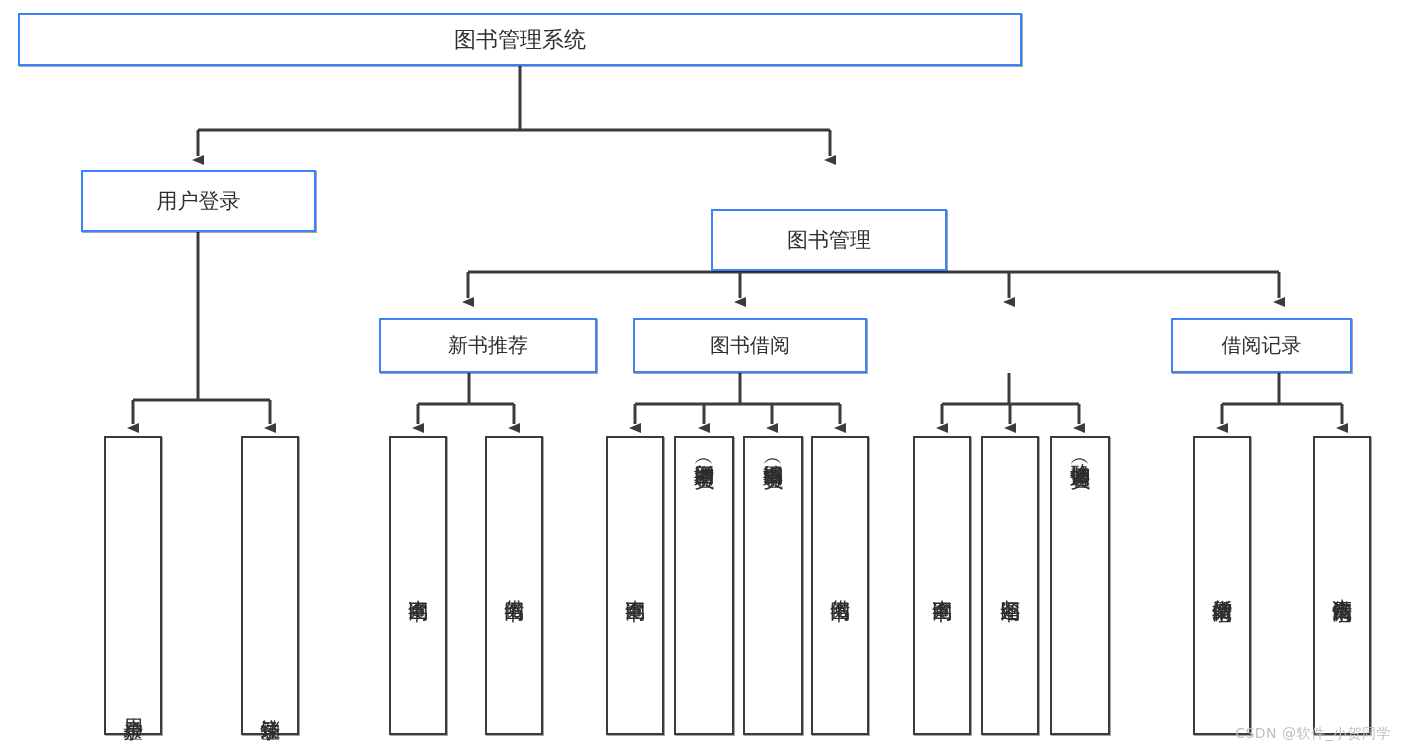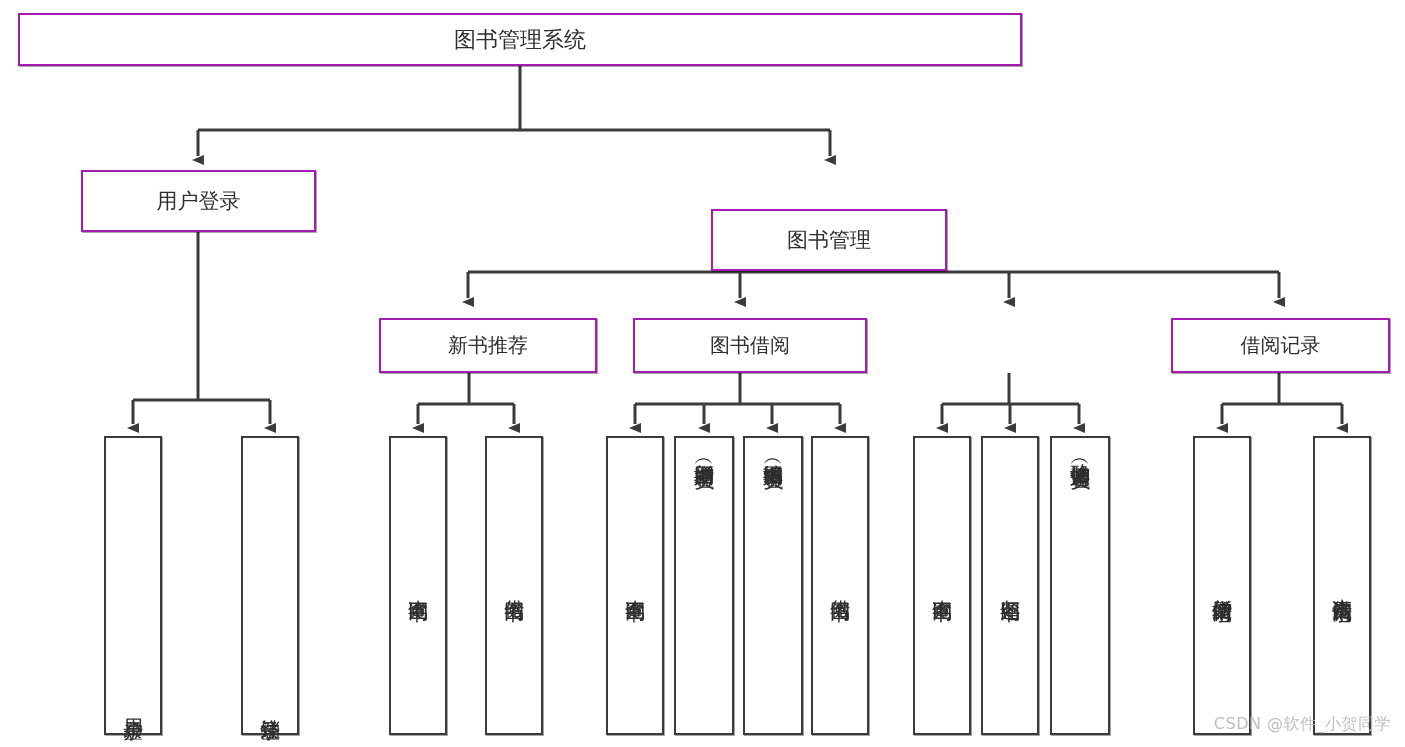--- a/index.html
+++ b/index.html
@@ -18,21 +18,21 @@
   svg#wires {
     position: absolute;
     left: 0;
     top: 0;
     width: 1405px;
     height: 747px;
   }
   .node {
     position: absolute;
     box-sizing: border-box;
-    border: 2px solid #a21caf;
+    border: 2px solid #3b82f6;
     background: #ffffff;
     display: flex;
     align-items: center;
     justify-content: center;
     color: #2e2e2e;
     box-shadow: 1px 1px 0 rgba(0,0,0,0.35);
   }
   .node.level-root {
     font-size: 22px;
   }
@@ -61,22 +61,22 @@
     white-space: nowrap;
   }
   .leaf.align-bottom { align-items: flex-end; }
   .leaf.align-bottom .vtext { padding-bottom: 26px; }
   .leaf.align-center { align-items: center; }
   .leaf.align-top { align-items: flex-start; }
   .leaf.align-top .vtext { padding-top: 10px; }
   #watermark {
     position: absolute;
     right: 14px;
-    bottom: 12px;
-    font-size: 16px;
+    bottom: 4px;
+    font-size: 14px;
     color: #bfbfbf;
     white-space: nowrap;
     letter-spacing: 0.5px;
   }
 </style>
 </head>
 <body>
 
 <div id="canvas">
 
@@ -141,21 +141,21 @@
   <div class="node level-2" id="node-l2-1" style="left: 711px; top: 170px; width: 236px; height: 62px; margin-top: 39px;">
     <span>图书管理</span>
   </div>
 
   <div class="node level-3" id="node-l3-0" style="left: 379px; top: 318px; width: 218px; height: 55px;">
     <span>新书推荐</span>
   </div>
   <div class="node level-3" id="node-l3-1" style="left: 633px; top: 318px; width: 234px; height: 55px;">
     <span>图书借阅</span>
   </div>
-  <div class="node level-3" id="node-l3-3" style="left: 1171px; top: 318px; width: 219px; height: 55px;">
+  <div class="node level-3" id="node-l3-3" style="left: 1171px; top: 318px; width: 181px; height: 55px;">
     <span>借阅记录</span>
   </div>
 
   <div class="leaf align-bottom" id="leaf-0" style="left: 104px; top: 436px; width: 58px; height: 299px;">
     <span class="vtext">用户登录</span>
   </div>
   <div class="leaf align-bottom" id="leaf-1" style="left: 241px; top: 436px; width: 58px; height: 299px;">
     <span class="vtext">注销登录</span>
   </div>
   <div class="leaf align-center" id="leaf-2" style="left: 389px; top: 436px; width: 58px; height: 299px;">

